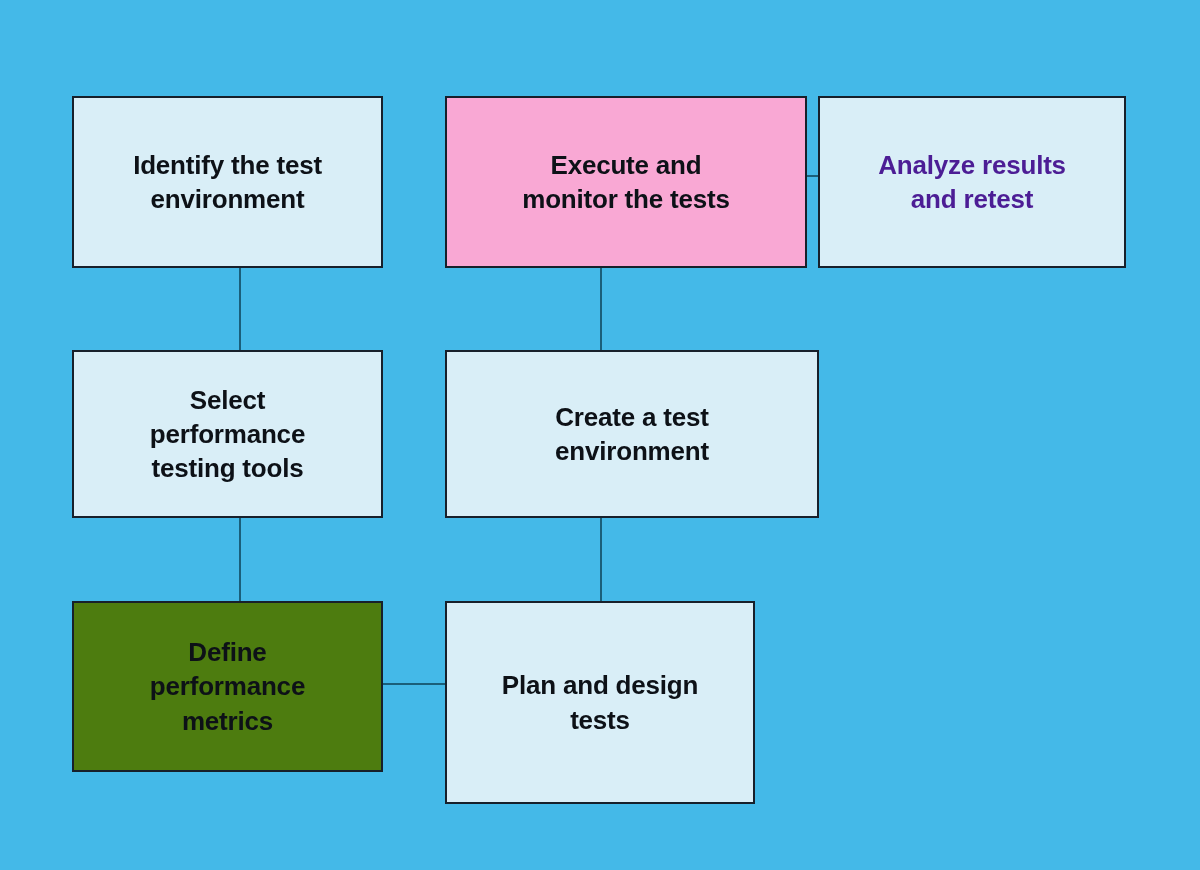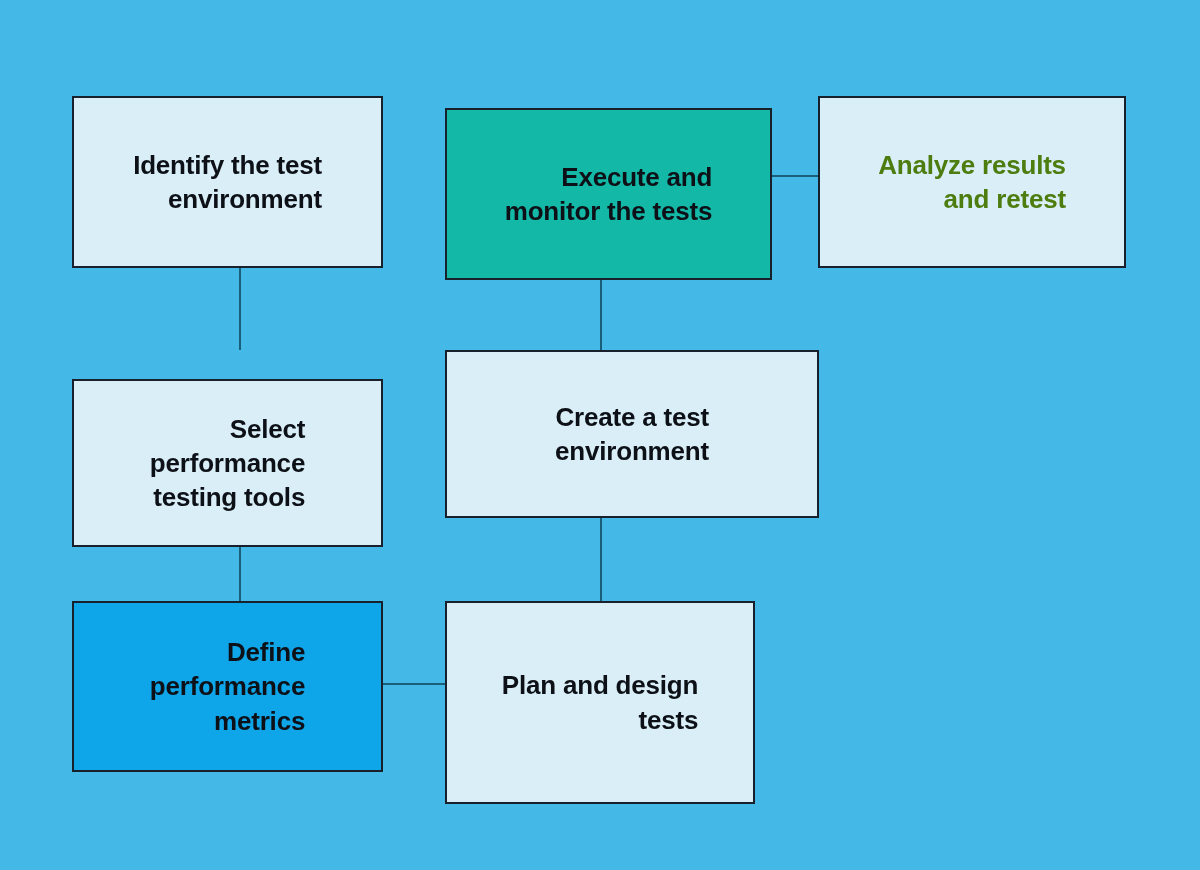--- a/index.html
+++ b/index.html
@@ -41,55 +41,54 @@
     z-index: 2;
   }
   .node-label {
     font-size: 26px;
     font-weight: bold;
     color: #0d1117;
     line-height: 1.32;
     letter-spacing: -0.2px;
     padding: 0 12px;
     white-space: pre-line;
-    text-align: right;
   }
 </style>
 </head>
 <body>
 
 <div id="canvas" style="background: rgb(68, 185, 232);">
     <div class="connector v" style="background: rgb(26, 95, 122); left: 239px; top: 268px; height: 82px;"></div>
     <div class="connector v" style="background: rgb(26, 95, 122); left: 239px; top: 518px; height: 83px;"></div>
     <div class="connector h" style="background: rgb(26, 95, 122); left: 383px; top: 683px; width: 62px;"></div>
     <div class="connector v" style="background: rgb(26, 95, 122); left: 600px; top: 518px; height: 83px;"></div>
     <div class="connector v" style="background: rgb(26, 95, 122); left: 600px; top: 268px; height: 82px;"></div>
     <div class="connector h" style="background: rgb(26, 95, 122); left: 755px; top: 175px; width: 63px;"></div>
     <div class="node" style="left: 72px; top: 96px; width: 311px; height: 172px; background: rgb(217, 238, 247); border-color: rgb(23, 32, 43);">
       <div class="node-label" style="color: rgb(13, 17, 23);">Identify the test
 environment</div>
     </div>
-    <div class="node" style="left: 445px; top: 108px; width: 327px; height: 172px; background: #14b8a6; border-color: rgb(23, 32, 43);">
+    <div class="node" style="left: 445px; top: 96px; width: 362px; height: 172px; background: #f9a8d4; border-color: rgb(23, 32, 43);">
       <div class="node-label" style="color: rgb(13, 17, 23);">Execute and
 monitor the tests</div>
     </div>
     <div class="node" style="left: 818px; top: 96px; width: 308px; height: 172px; background: rgb(217, 238, 247); border-color: rgb(23, 32, 43);">
-      <div class="node-label" style="color: #4d7c0f;">Analyze results
+      <div class="node-label" style="color: #4c1d95;">Analyze results
 and retest</div>
     </div>
-    <div class="node" style="left: 72px; top: 350px; width: 311px; height: 168px; background: rgb(217, 238, 247); border-color: rgb(23, 32, 43); margin-top: 29px;">
+    <div class="node" style="left: 72px; top: 350px; width: 311px; height: 168px; background: rgb(217, 238, 247); border-color: rgb(23, 32, 43);">
       <div class="node-label" style="color: rgb(13, 17, 23);">Select
 performance
 testing tools</div>
     </div>
     <div class="node" style="left: 445px; top: 350px; width: 374px; height: 168px; background: rgb(217, 238, 247); border-color: rgb(23, 32, 43);">
       <div class="node-label" style="color: rgb(13, 17, 23);">Create a test
 environment</div>
     </div>
-    <div class="node" style="left: 72px; top: 601px; width: 311px; height: 171px; background: #0ea5e9; border-color: rgb(23, 32, 43);">
+    <div class="node" style="left: 72px; top: 601px; width: 311px; height: 171px; background: #4d7c0f; border-color: rgb(23, 32, 43);">
       <div class="node-label" style="color: rgb(13, 17, 23);">Define
 performance
 metrics</div>
     </div>
     <div class="node" style="left: 445px; top: 601px; width: 310px; height: 203px; background: rgb(217, 238, 247); border-color: rgb(23, 32, 43);">
       <div class="node-label" style="color: rgb(13, 17, 23);">Plan and design
 tests</div>
     </div>
   </div>
 

